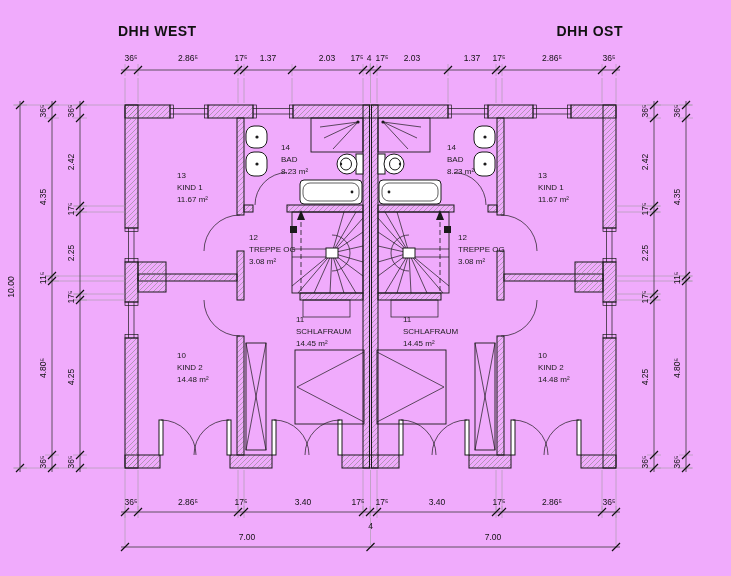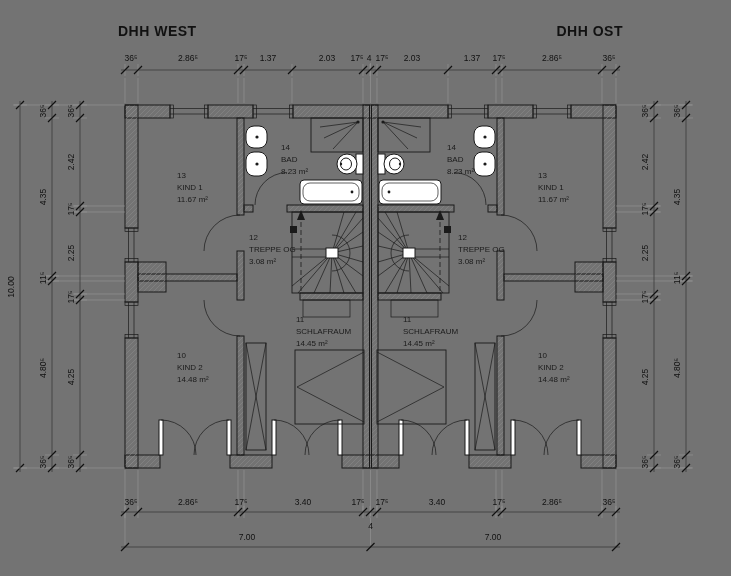--- a/index.html
+++ b/index.html
@@ -1,16 +1,16 @@
 <!DOCTYPE html>
 <html><head>
 <meta charset="utf-8">
 <style>
   html,body{margin:0;padding:0;background:#ffffff;}
-  .stage{position:relative;width:731px;height:576px;background:#737373;overflow:hidden;}
+  .stage{position:relative;width:731px;height:576px;background:#f0abfc;overflow:hidden;}
   svg{display:block;}
   .wall{fill:url(#hatch);stroke:#1a1a1a;stroke-width:1;}
   .thin{stroke:#1a1a1a;stroke-width:0.9;fill:none;}
   .fine{stroke:#1a1a1a;stroke-width:0.7;fill:none;}
   .fix{stroke:#1a1a1a;stroke-width:1;fill:#fff;}
   .dimline{stroke:#3a3a3a;stroke-width:0.8;fill:none;}
   .tick{stroke:#111;stroke-width:1.2;fill:none;}
   .ext{stroke:#9a9a9a;stroke-width:0.55;fill:none;}
   .dash{stroke:#1a1a1a;stroke-width:0.8;fill:none;stroke-dasharray:5 3;}
   .dim{font-family:"Liberation Sans",sans-serif;font-size:8.5px;fill:#111;text-anchor:middle;}

